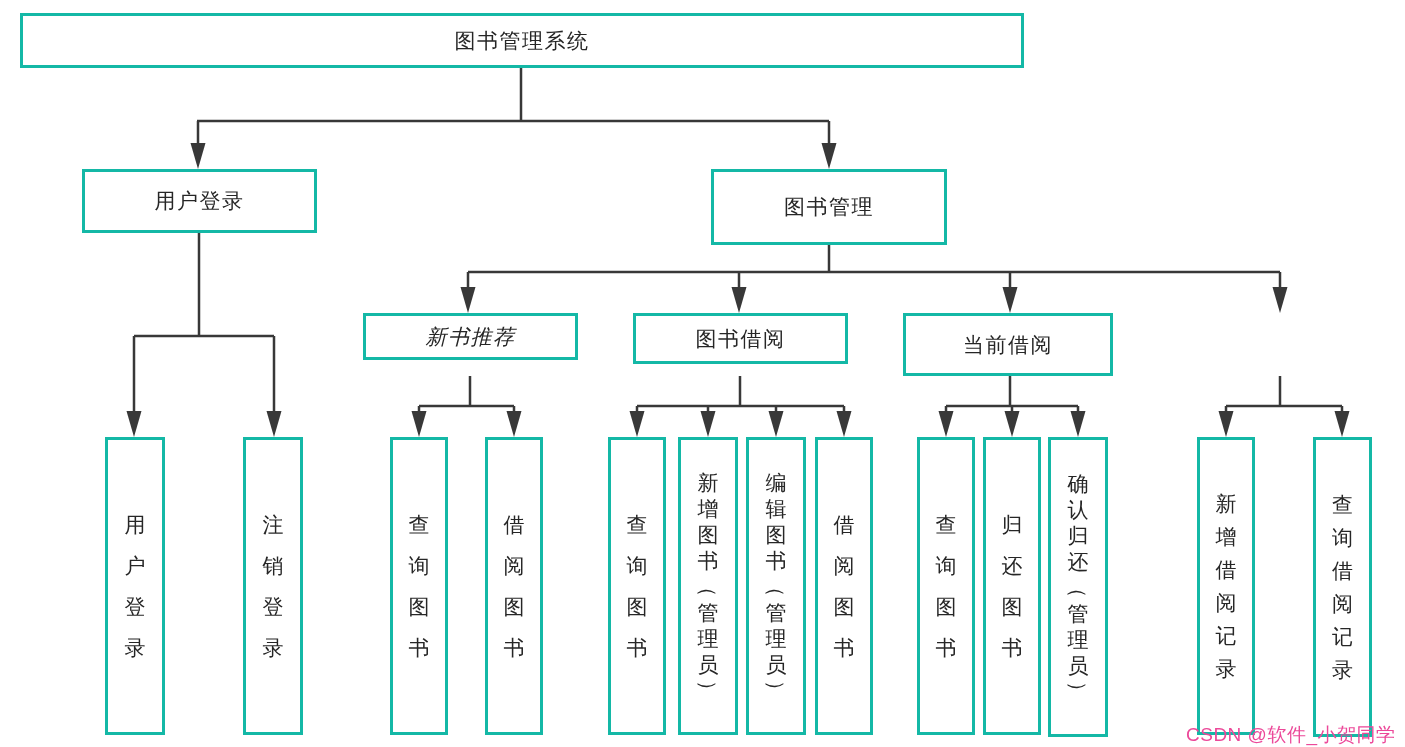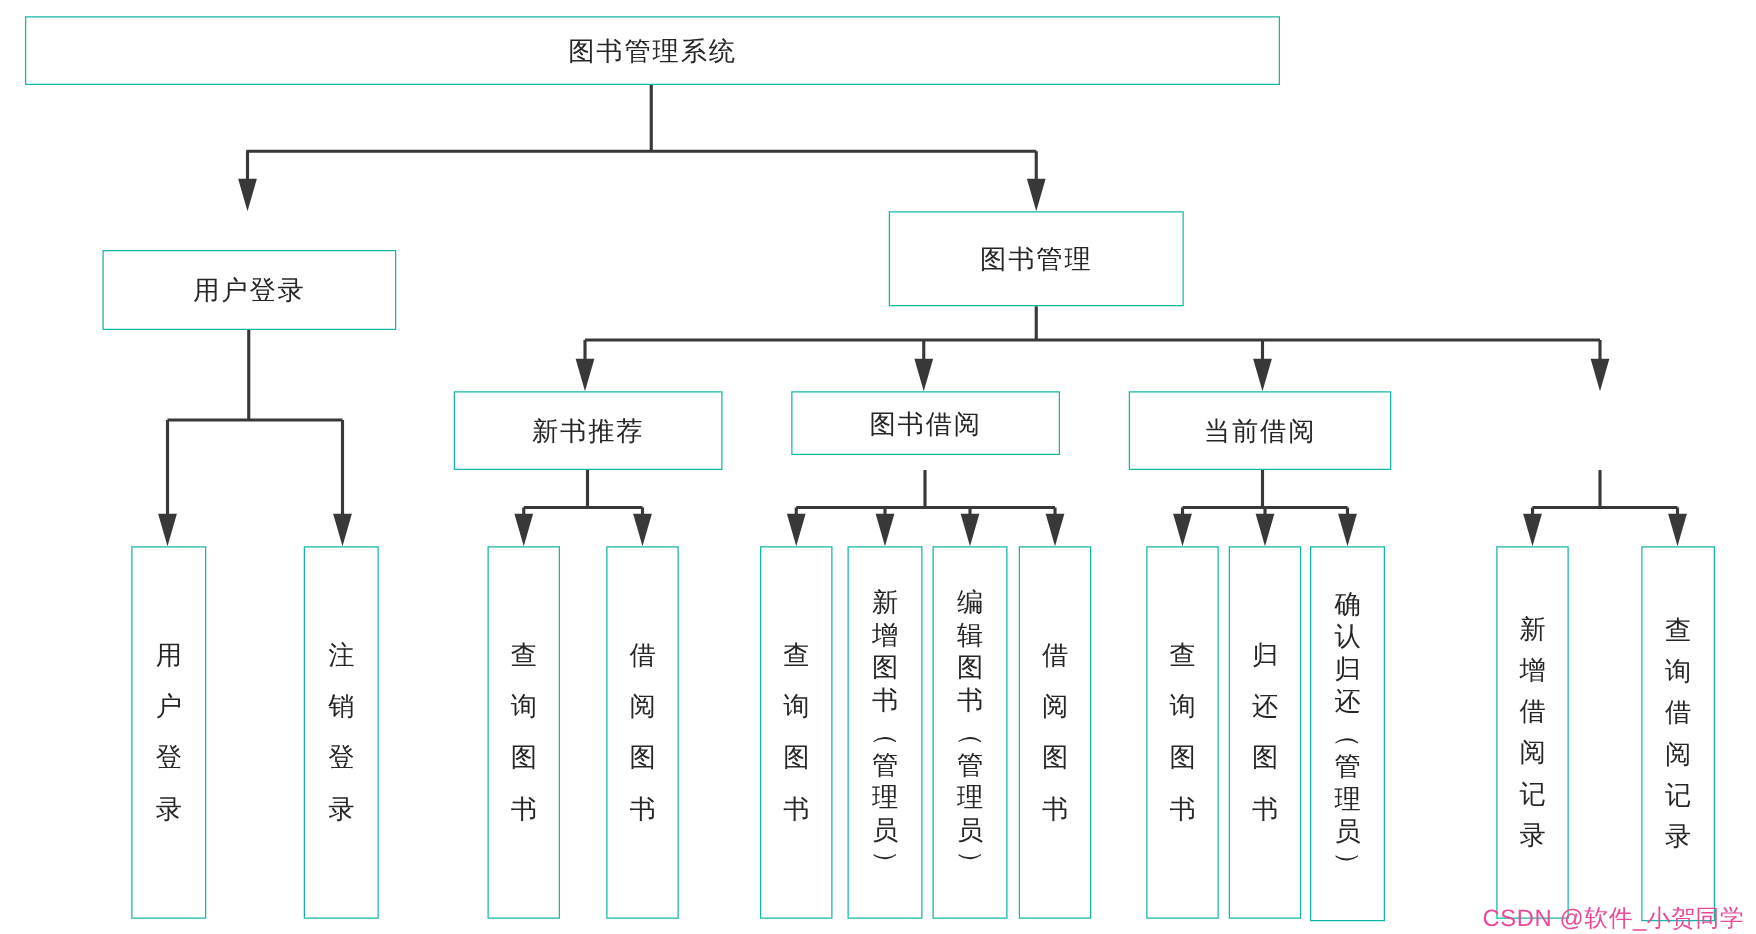--- a/index.html
+++ b/index.html
@@ -1,21 +1,21 @@
 <!DOCTYPE html>
 <html><head>
 <meta charset="utf-8">
 <style>
   html, body { margin:0; padding:0; background:#ffffff; }
   body { font-family:"Liberation Sans", sans-serif; }
   .stage { position:relative; width:1405px; height:747px; background:#ffffff; overflow:hidden; }
   .connectors { position:absolute; left:0; top:0; }
   .box {
     position:absolute; box-sizing:border-box;
-    border:1px solid #14b8a6; background:#ffffff;
+    border:3px solid #14b8a6; background:#ffffff;
     display:flex; align-items:center; justify-content:center;
     color:#262626;
   }
   .box.h span { font-size:21px; letter-spacing:1.5px; white-space:nowrap; }
   .vtext {
     display:flex; flex-direction:column; align-items:center; justify-content:center;
     width:100%; height:100%; font-size:21px; color:#262626;
   }
   .vtext span { line-height:1; display:block; }
   .vtext span.rot { transform:rotate(90deg); }
@@ -66,28 +66,28 @@
         <polygon points="1070.5,411 1085.5,411 1078,437"></polygon>
         <polygon points="1218.5,411 1233.5,411 1226,437"></polygon>
         <polygon points="1334.5,411 1349.5,411 1342,437"></polygon>
       </g>
   </svg>
 
   <div class="box h" style="left:20px; top:13px; width:1004px; height:55px;">
     <span>图书管理系统</span>
   </div>
 
-  <div class="box h" style="left:82px; top:169px; width:235px; height:64px;margin-top:31px;">
+  <div class="box h" style="left:82px; top:169px; width:235px; height:64px;">
     <span>用户登录</span>
   </div>
   <div class="box h" style="left:711px; top:169px; width:236px; height:76px;">
     <span>图书管理</span>
   </div>
 
-  <div class="box h" style="left:363px; top:313px; width:215px; height:63px;">
+  <div class="box h" style="left:363px; top:313px; width:215px; height:47px;font-style:italic;">
     <span>新书推荐</span>
   </div>
   <div class="box h" style="left:633px; top:313px; width:215px; height:51px;">
     <span>图书借阅</span>
   </div>
   <div class="box h" style="left:903px; top:313px; width:210px; height:63px;">
     <span>当前借阅</span>
   </div>
 
   <div class="box" style="left:105px; top:437px; width:60px; height:298px;">

